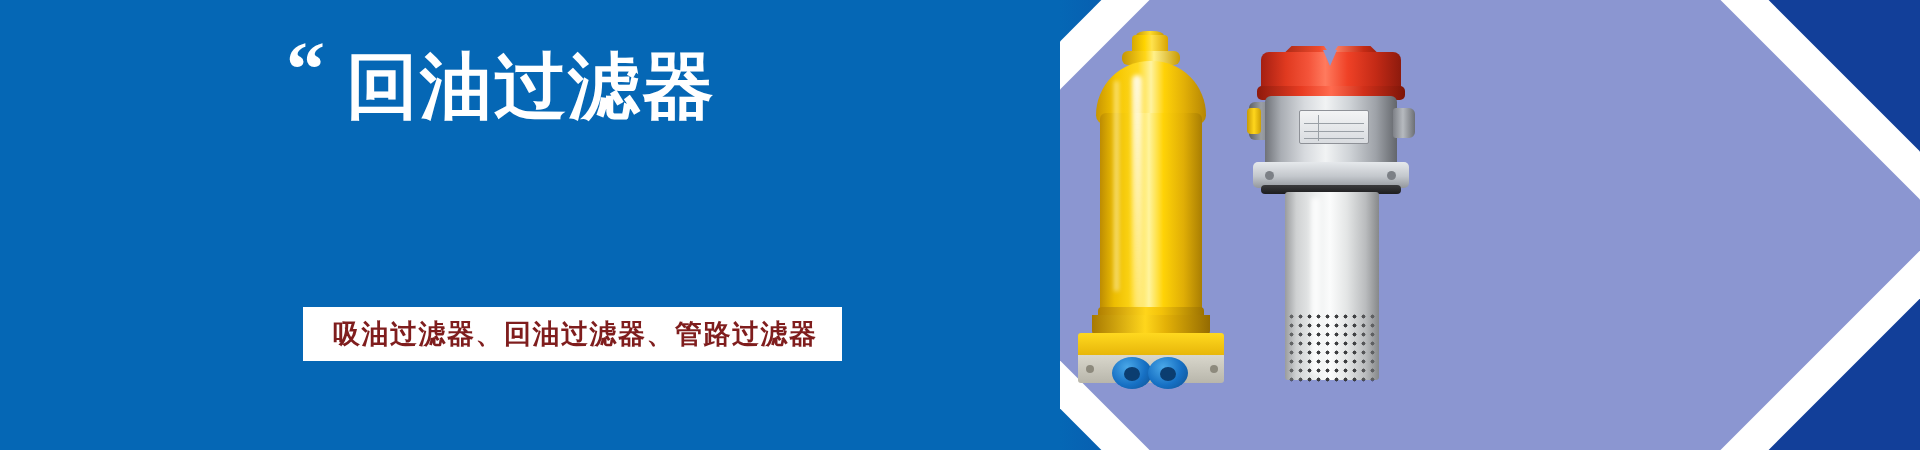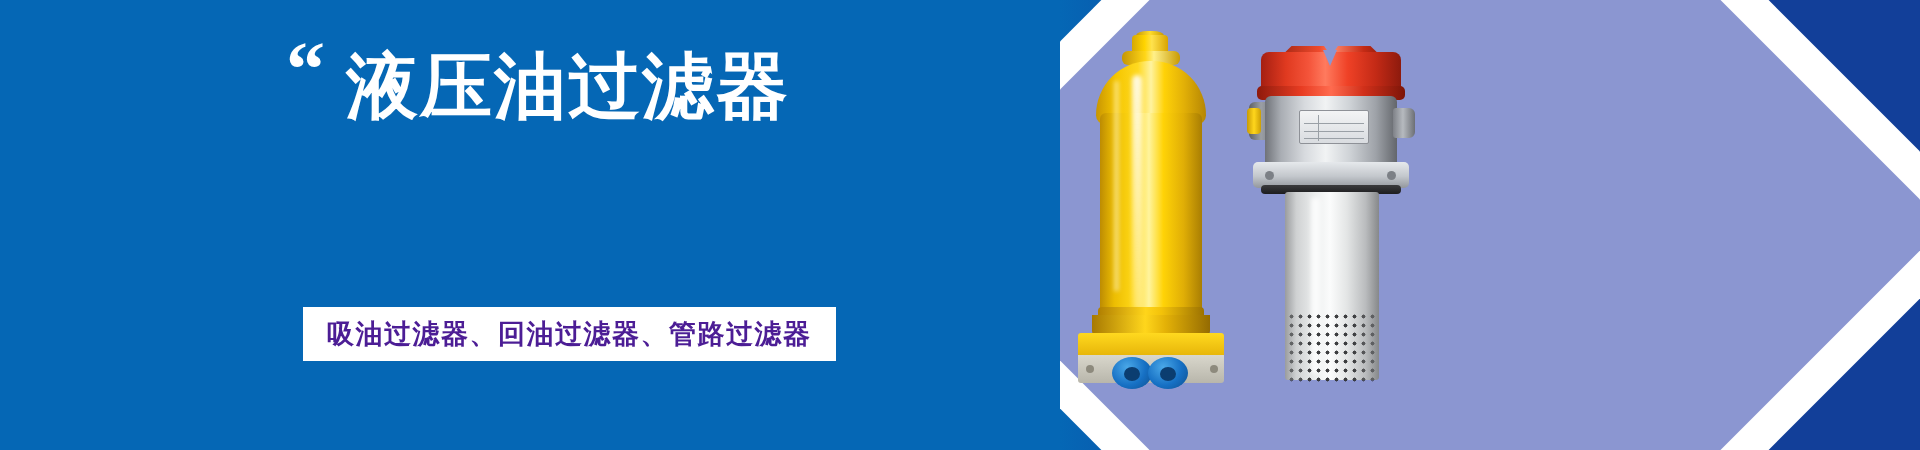--- a/index.html
+++ b/index.html
@@ -93,25 +93,26 @@
   
   .subtitle-box{
     position:absolute;
     left:303px;top:307px;
     height:54px;
     padding:0 24px;
     background:#ffffff;
     display:flex;align-items:center;
   }
   .subtitle-text{
-    color:#4c1d95;
+    color:#7f1d1d;
     font-size:27px;
     font-weight:700;
     letter-spacing:1.5px;
     white-space:nowrap;
+    margin-left:6px;
   }
 
   
   .prod-yellow{
     position:absolute;
     left:1070px;top:35px;
     width:160px;height:345px;
   }
   .py-neck{
     position:absolute;left:62px;top:0px;width:36px;height:20px;
@@ -301,21 +302,21 @@
     <div class="diamond-wrap2">
       <div class="diamond-outer">
         <div class="diamond-inner"></div>
       </div>
     </div>
   </div>
 
   <div class="headline">
     <span class="quote-open">“</span>
 
-    <div class="title-line line1">液压油过滤器</div>
+    <div class="title-line line1">回油过滤器</div>
 
   </div>
 
   <div class="subtitle-box">
     <span class="subtitle-text">吸油过滤器、回油过滤器、管路过滤器</span>
   </div>
 
   <div class="prod-yellow">
     <div class="py-neck-top"></div>
     <div class="py-neck"></div>

